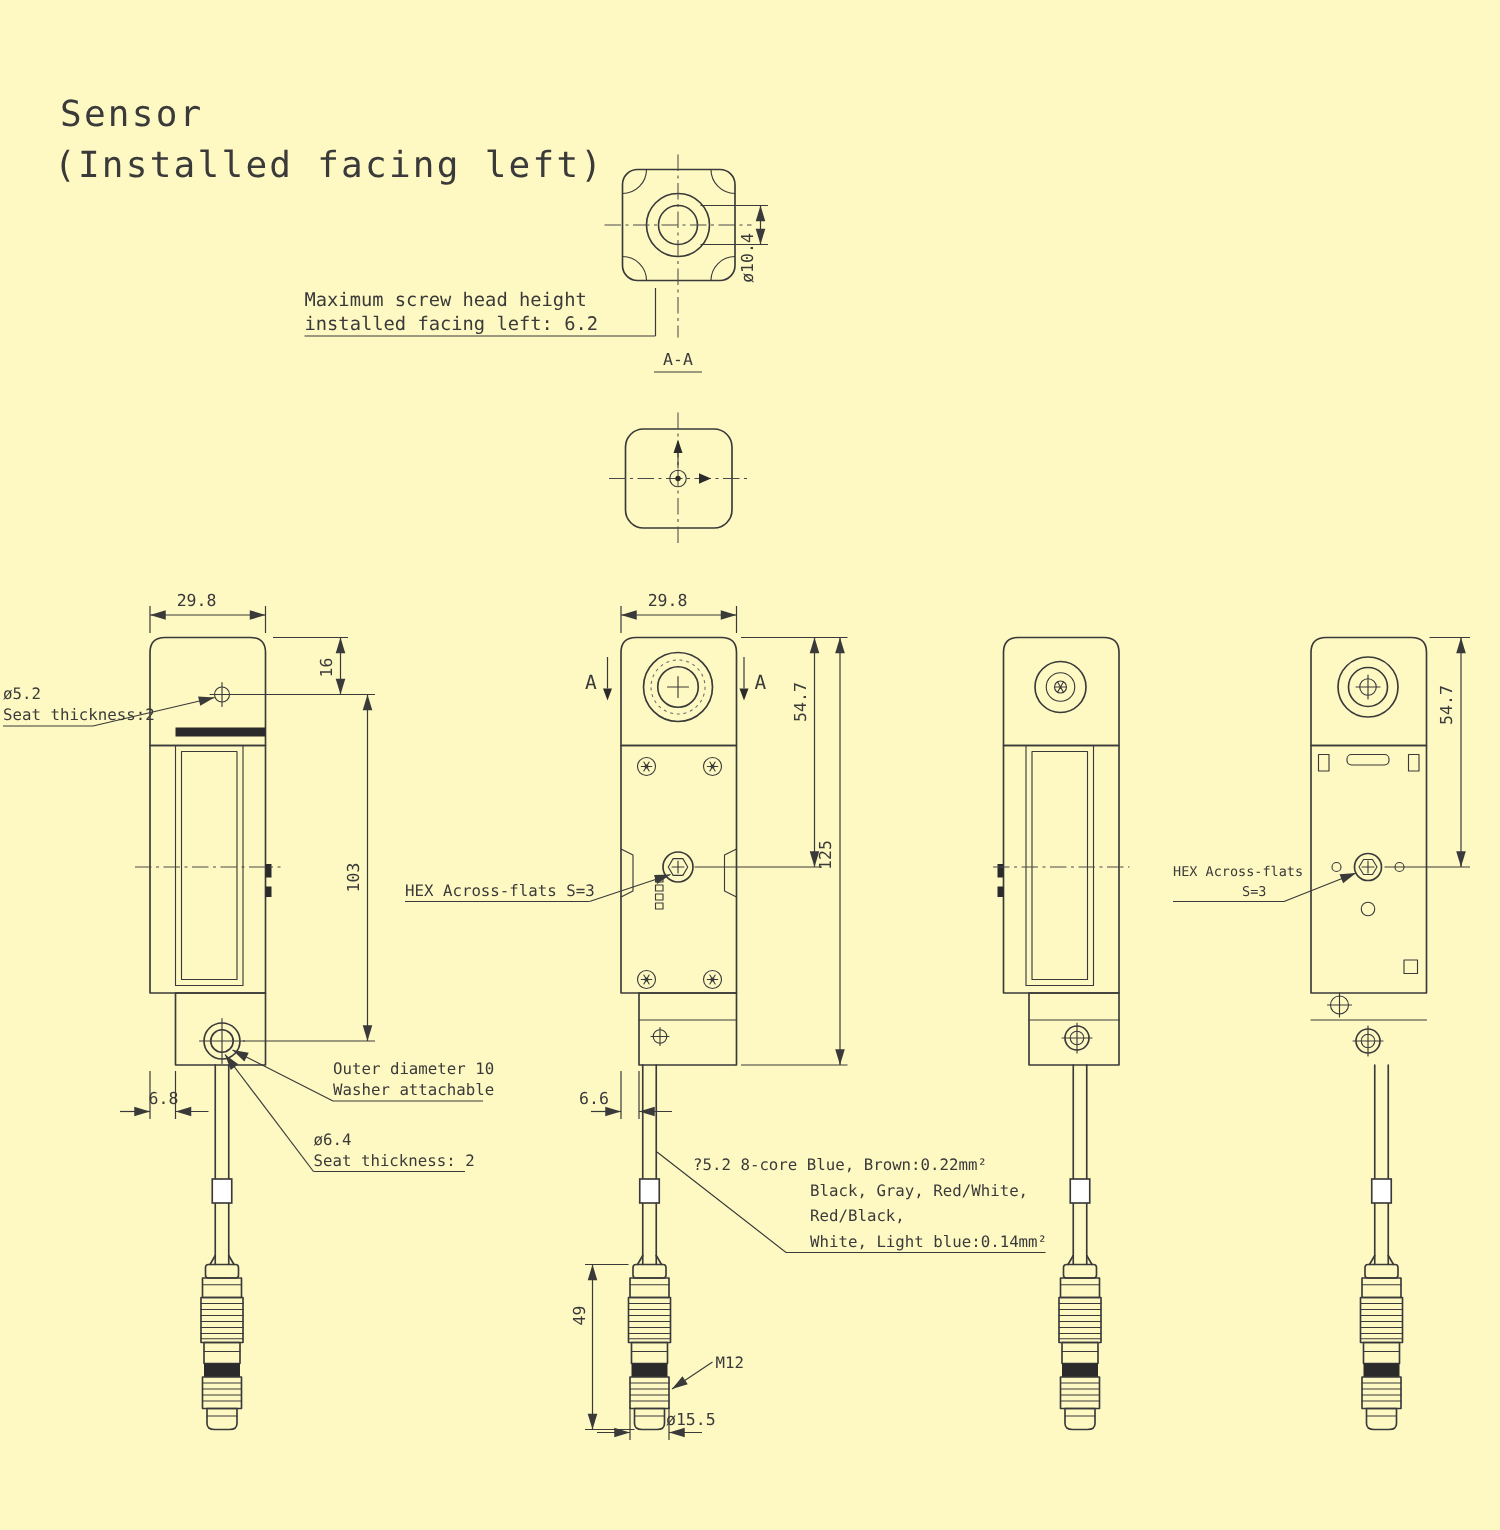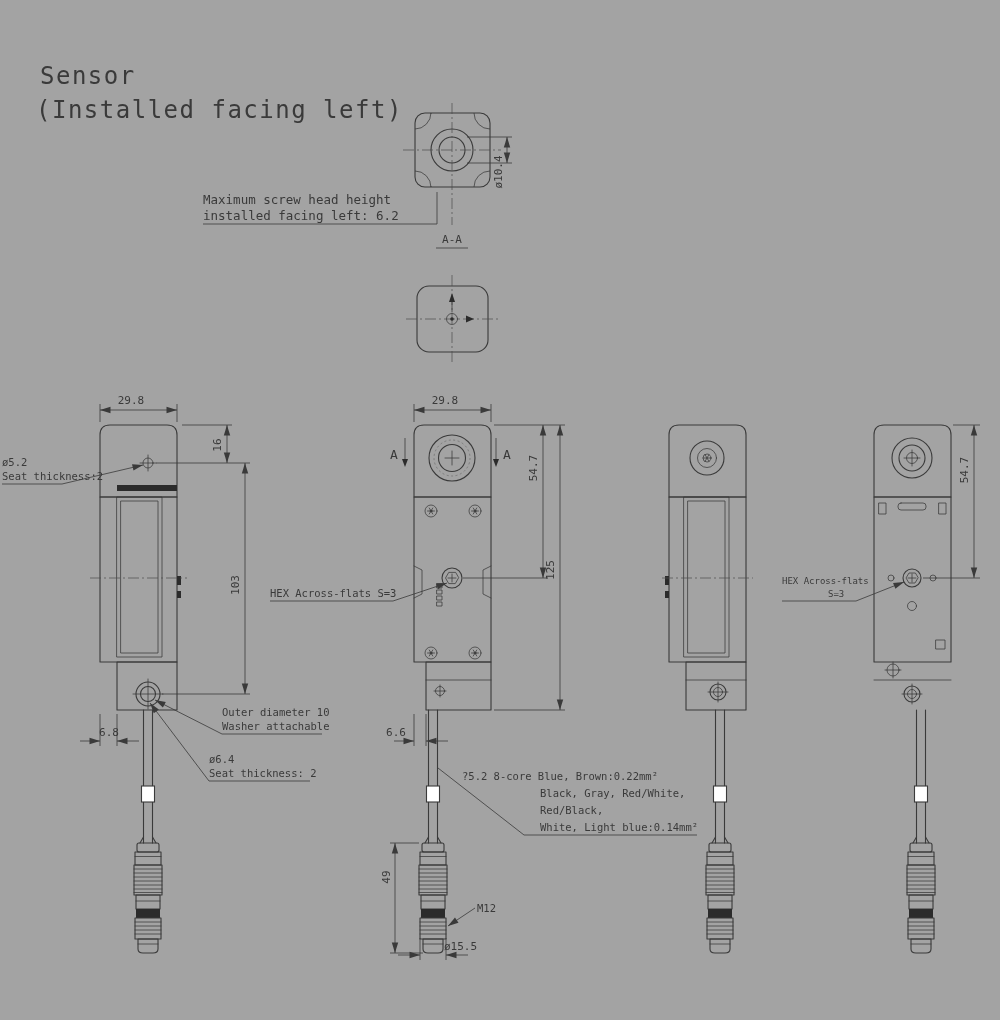--- a/index.html
+++ b/index.html
@@ -1,16 +1,16 @@
 <!DOCTYPE html>
 <html><head>
 <meta charset="utf-8">
 <style>
   html,body{margin:0;padding:0;background:#ffffff;}
-  .sheet{position:relative;width:1000px;height:1020px;background:#a3a3a3;
+  .sheet{position:relative;width:1000px;height:1020px;background:#fef9c3;
          font-family:"DejaVu Sans Mono","Liberation Mono",monospace;}
   svg{display:block;}
   svg text{fill:#3a3a3a;font-family:"DejaVu Sans Mono","Liberation Mono",monospace;}
   .ln{fill:none;stroke:#3a3a3a;stroke-width:1.1;stroke-linejoin:round;stroke-linecap:round;}
   .lnw{fill:#ffffff;stroke:#3a3a3a;stroke-width:1.1;}
   .thin{stroke-width:0.75;}
   .dim{fill:none;stroke:#3a3a3a;stroke-width:0.8;}
   .cl{fill:none;stroke:#4a4a4a;stroke-width:0.7;stroke-dasharray:11 3 2 3;}
   .knurl{fill:none;stroke:#6a6a6a;stroke-width:0.7;stroke-dasharray:2 2.5;}
   .fillk{fill:#2b2b2b;stroke:none;}

